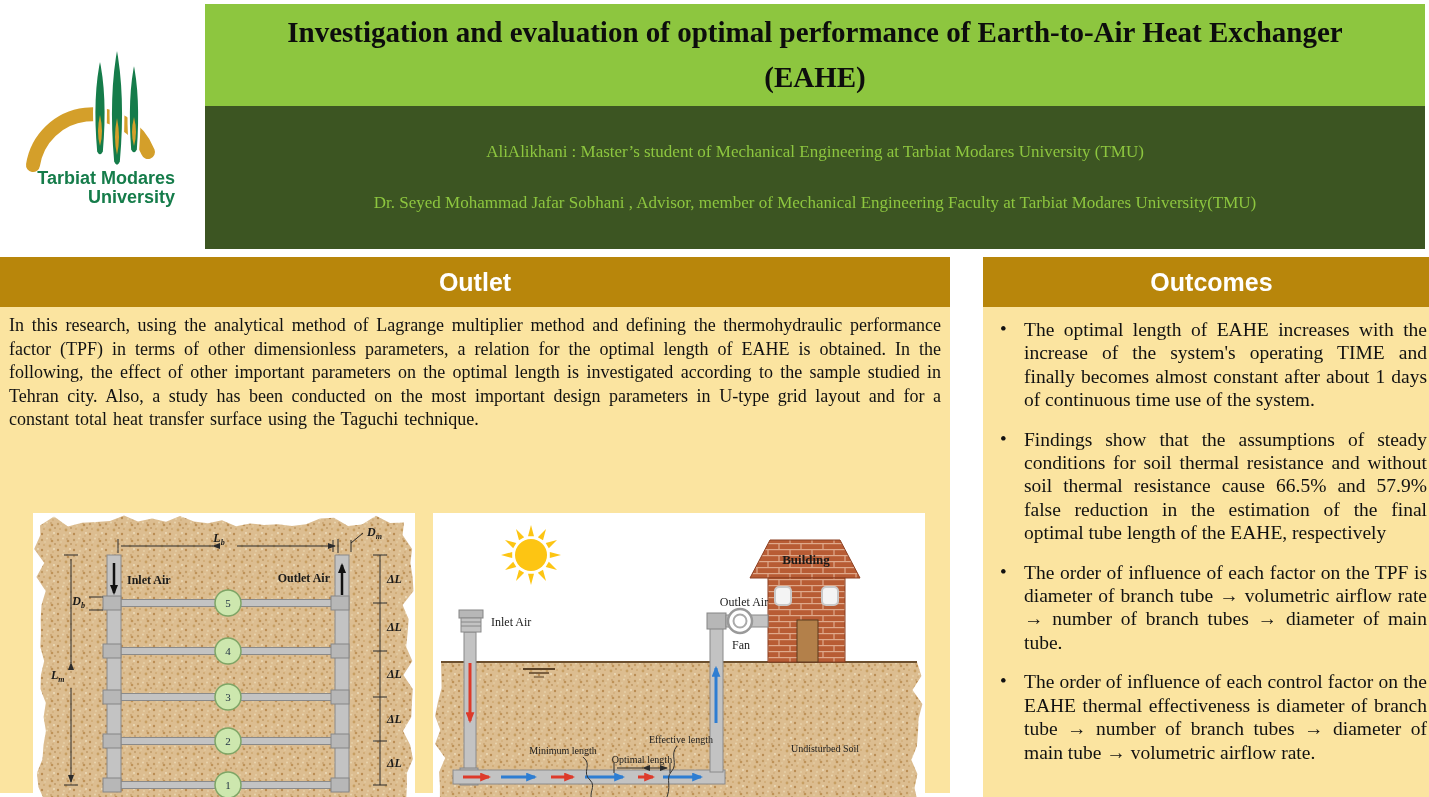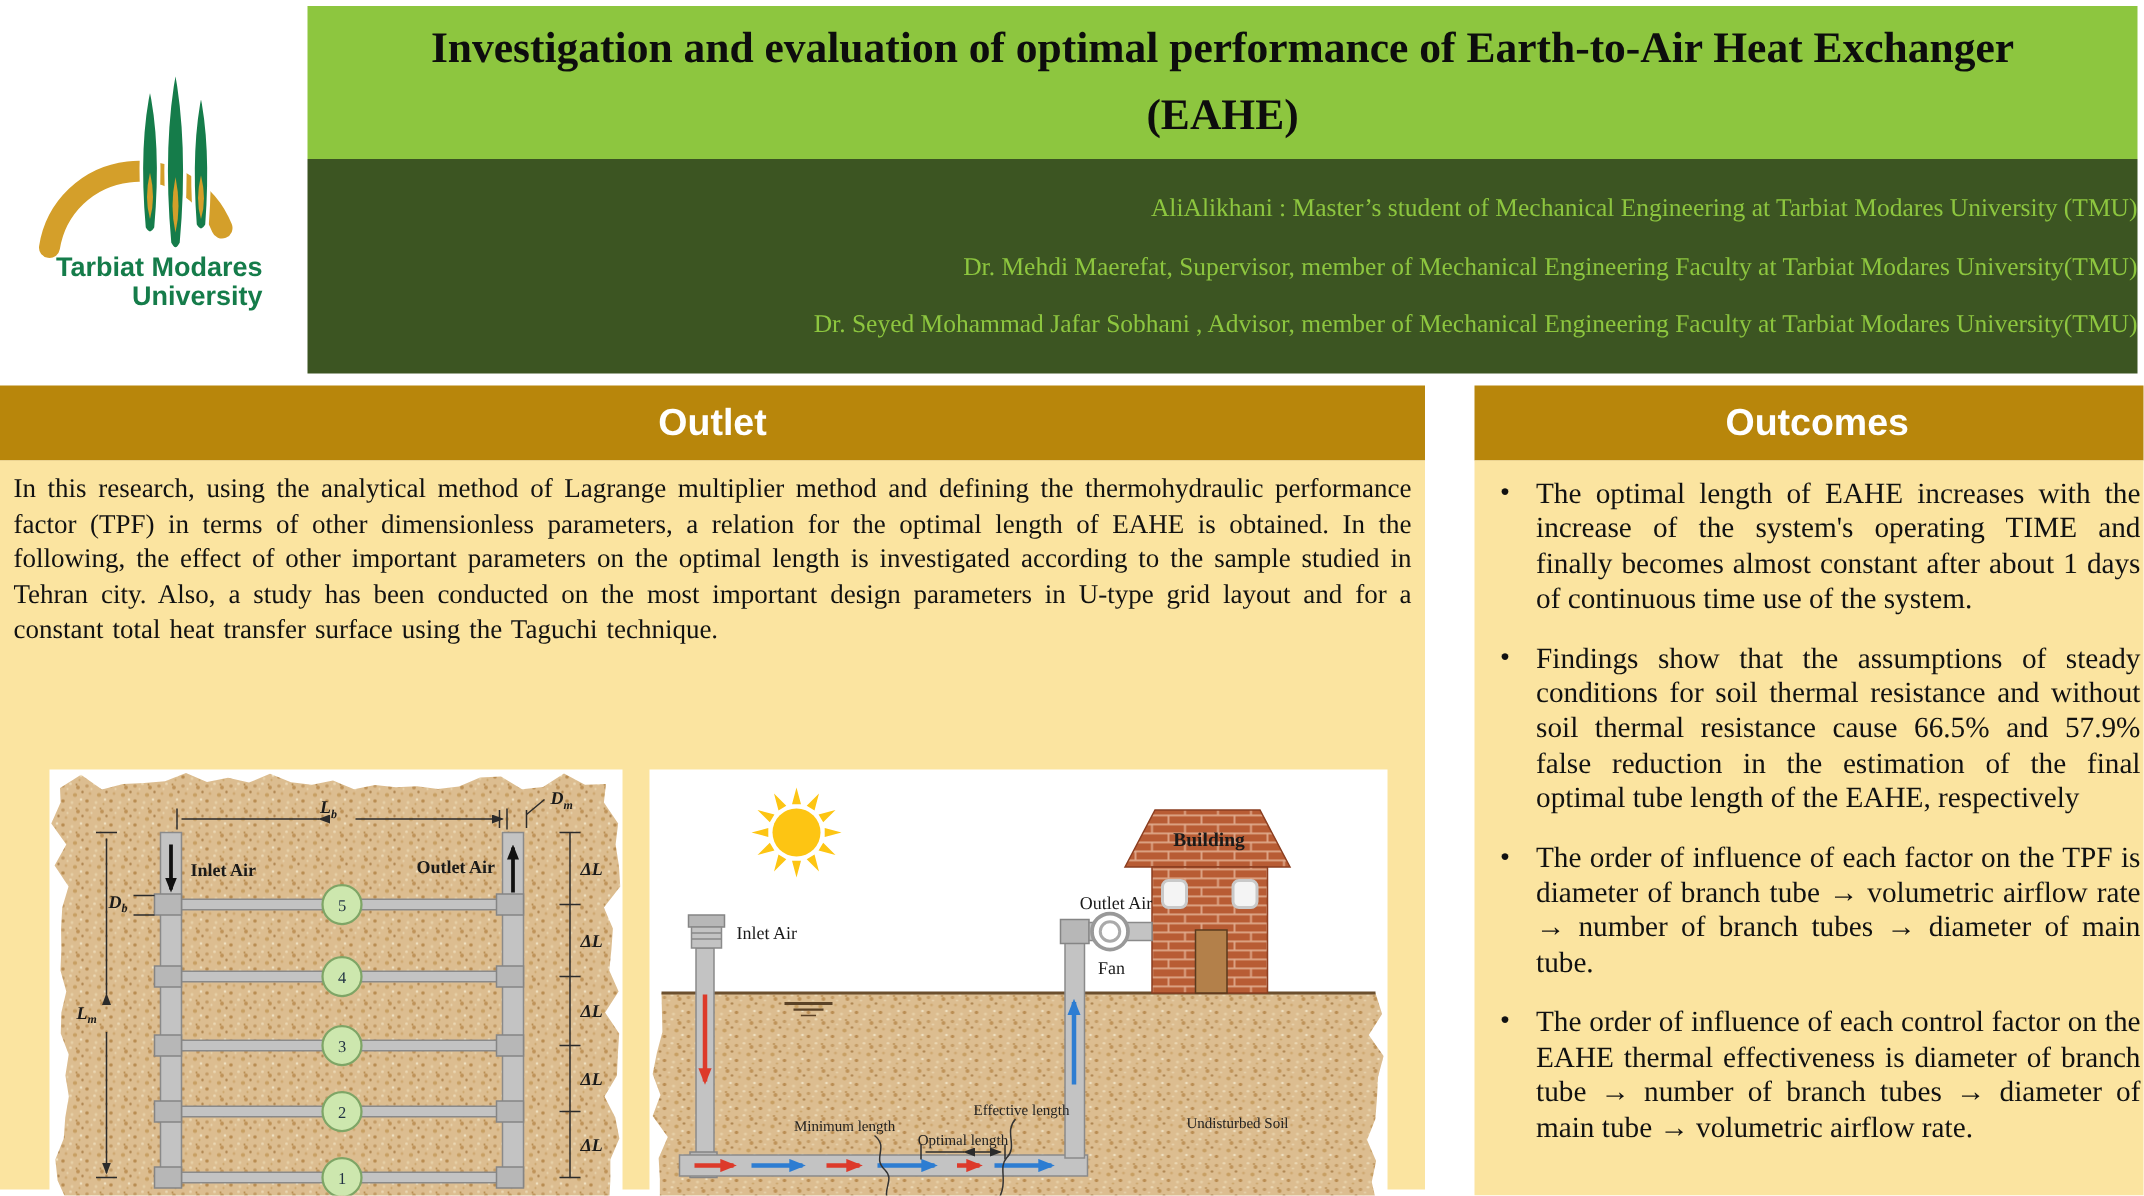--- a/index.html
+++ b/index.html
@@ -9,21 +9,21 @@
   }
   .abs{position:absolute;}
 
   
   .logo-box{left:0;top:0;width:205px;height:252px;background:#ffffff;}
   .band-light{left:205px;top:4px;width:1220px;height:102px;background:var(--light-green);
     display:flex;align-items:center;justify-content:center;}
   .poster-title{max-width:1060px;text-align:center;font-weight:bold;font-size:29px;
     line-height:45px;color:#0d0d0d;font-family:"Liberation Serif",serif;}
   .band-dark{left:205px;top:106px;width:1220px;height:143px;background:var(--dark-green);
-    display:flex;flex-direction:column;justify-content:space-evenly;align-items:flex-end;padding:4px 0;box-sizing:border-box;}
+    display:flex;flex-direction:column;justify-content:space-evenly;align-items:center;padding:4px 0;box-sizing:border-box;}
   .author-line{color:var(--light-green);font-size:17px;text-align:center;}
 
   
   .panel{box-sizing:border-box;}
   .panel-methods{left:0;top:257px;width:950px;height:536px;}
   .panel-outcomes{left:967px;top:257px;width:457px;height:540px;margin-left:16px;}
   .panel-header{height:50px;background:var(--gold);display:flex;align-items:center;justify-content:center;}
   .panel-header .hd{color:#ffffff;font-family:"Liberation Sans",sans-serif;font-weight:bold;font-size:25px;}
   .panel-body{background:var(--cream);}
   .methods-body{height:486px;position:relative;}
@@ -122,21 +122,20 @@
     <text class="logo-text" x="175" y="203" font-size="18" text-anchor="end">University</text>
   </svg>
 </div>
 
 <div class="abs band-light">
   <div class="poster-title">Investigation and evaluation of optimal performance of Earth-to-Air Heat Exchanger (EAHE)</div>
 </div>
 
 <div class="abs band-dark">
   <div class="author-line">AliAlikhani : Master’s student of Mechanical Engineering at Tarbiat Modares University (TMU)</div>
-  <div class="author-line">Dr. Mehdi Maerefat, Supervisor, member of Mechanical Engineering Faculty at Tarbiat Modares University(TMU)</div>
   <div class="author-line">Dr. Seyed Mohammad Jafar Sobhani , Advisor, member of  Mechanical Engineering Faculty at Tarbiat Modares University(TMU)</div>
 </div>
 
 <div class="abs panel panel-methods">
   <div class="panel-header">
     <span class="hd">Outlet</span>
   </div>
   <div class="panel-body methods-body">
     <div class="methods-text">In this research, using the analytical method of Lagrange multiplier method and defining the thermohydraulic performance factor (TPF) in terms of other dimensionless parameters, a relation for the optimal length of EAHE is obtained. In the following, the effect of other important parameters on the optimal length is investigated according to the sample studied in Tehran city. Also, a study has been conducted on the most important design parameters in U-type grid layout and for a constant total heat transfer surface using the Taguchi technique.</div>
 

